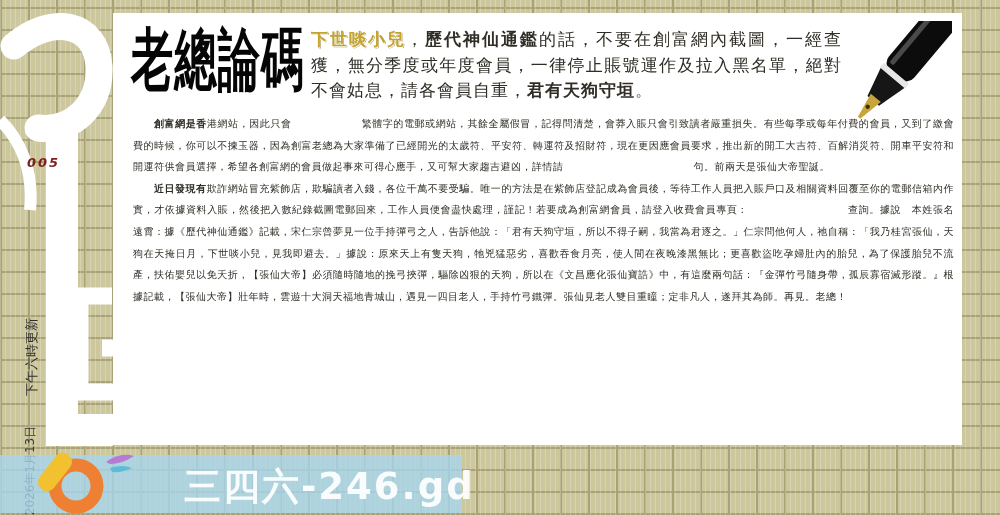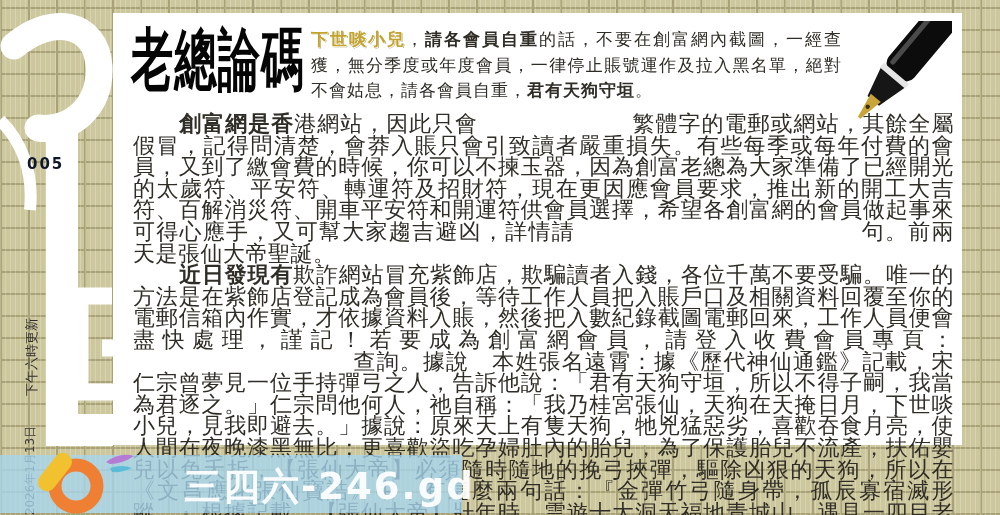--- a/index.html
+++ b/index.html
@@ -12,22 +12,22 @@
       repeating-linear-gradient(90deg, #a8a276 0 2px, rgba(0,0,0,0) 2px 28px),
       repeating-linear-gradient(0deg, #a8a276 0 2px, rgba(0,0,0,0) 2px 22px);
   }
   .panel{
     position:absolute;left:113px;top:13px;width:849px;height:432px;
     background:#ffffff;box-sizing:border-box;padding:6px 8px 4px 20px;
   }
   
   .left-art{position:absolute;left:0;top:0;width:113px;height:515px;pointer-events:none;}
   .issue-no{
-    position:absolute;left:27px;top:155px;color:#0f172a;
-    font-size:15px;font-weight:bold;letter-spacing:2px;z-index:3;
+    position:absolute;left:27px;top:155px;color:#7f1d1d;
+    font-size:13px;font-weight:bold;letter-spacing:2px;z-index:3;font-style:italic;
   }
   .v-text{
     position:absolute;color:#2d2d2d;white-space:nowrap;z-index:4;
     transform:rotate(-90deg);font-family:"DejaVu Sans",sans-serif;
   }
   .v-update{left:-26px;top:348px;width:116px;font-size:13px;text-align:center;}
   .v-date{left:-31px;top:462px;width:122px;font-size:12px;text-align:center;color:#3a3a3a;}
   
   .header-row{position:relative;min-height:92px;}
   .page-title{
@@ -36,21 +36,21 @@
     font-weight:bold;font-size:68px;line-height:1;color:#050505;
     transform:scaleX(.62);transform-origin:left top;white-space:nowrap;
     letter-spacing:2px;
   }
   .intro-wrap{margin-left:178px;margin-right:112px;padding-top:8px;}
   
   .pen{position:absolute;right:2px;top:2px;width:112px;height:118px;}
   
   .article{margin-top:2px;}
   .para{
-    margin:0;font-size:22px;line-height:21.6px;color:#2f2d26;
+    margin:0;font-size:10px;line-height:21.6px;color:#2f2d26;
     text-align:justify;text-indent:2.1em;
     font-family:"DejaVu Serif","Liberation Serif",serif;
     letter-spacing:.5px;
   }
   .para.p-follow{}
   .intro-wrap .para{
     font-size:17px;line-height:25.5px;text-indent:0;letter-spacing:1px;
   }
   .seg-n{font-weight:normal;}
   .seg-b{font-weight:bold;}
@@ -84,21 +84,21 @@
 </div>
 <div class="issue-no">005</div>
 <div class="v-text v-update">下午六時更新</div>
 <div class="v-text v-date">2026年1月13日</div>
 
 <div class="panel">
 
   <div class="header-row">
     <div class="page-title">老總論碼</div>
     <div class="intro-wrap">
-        <p class="para "><span class="seg-gold">下世啖小兒</span><span class="seg-n">，</span><span class="seg-b">請各會員自重</span><span class="seg-n">的話，不要在創富網內截圖，一經查獲，無分季度或年度會員，一律停止賬號運作及拉入黑名單，絕對不會姑息，請各會員自重，</span><span class="seg-b">君有天狗守垣</span><span class="seg-n">。</span></p>
+        <p class="para "><span class="seg-gold">下世啖小兒</span><span class="seg-n">，</span><span class="seg-b">歷代神仙通鑑</span><span class="seg-n">的話，不要在創富網內截圖，一經查獲，無分季度或年度會員，一律停止賬號運作及拉入黑名單，絕對不會姑息，請各會員自重，</span><span class="seg-b">君有天狗守垣</span><span class="seg-n">。</span></p>
       </div>
     <div class="pen">
       <svg width="112" height="118" viewBox="0 0 112 118">
         <g transform="rotate(40 56 52)">
           <rect x="40" y="-26" width="33" height="80" rx="10" fill="#0c0c0c"></rect>
           <rect x="44" y="-22" width="5" height="70" rx="2" fill="#4a4a4a"></rect>
           <rect x="40" y="52" width="33" height="6" fill="#e6e6e6"></rect>
           <polygon points="41,58 72,58 64,88 49,88" fill="#161616"></polygon>
           <polygon points="50,84 63,84 58,110 55,110" fill="#c9a539"></polygon>
           <circle cx="56" cy="96" r="2.2" fill="#3c2f07"></circle>

